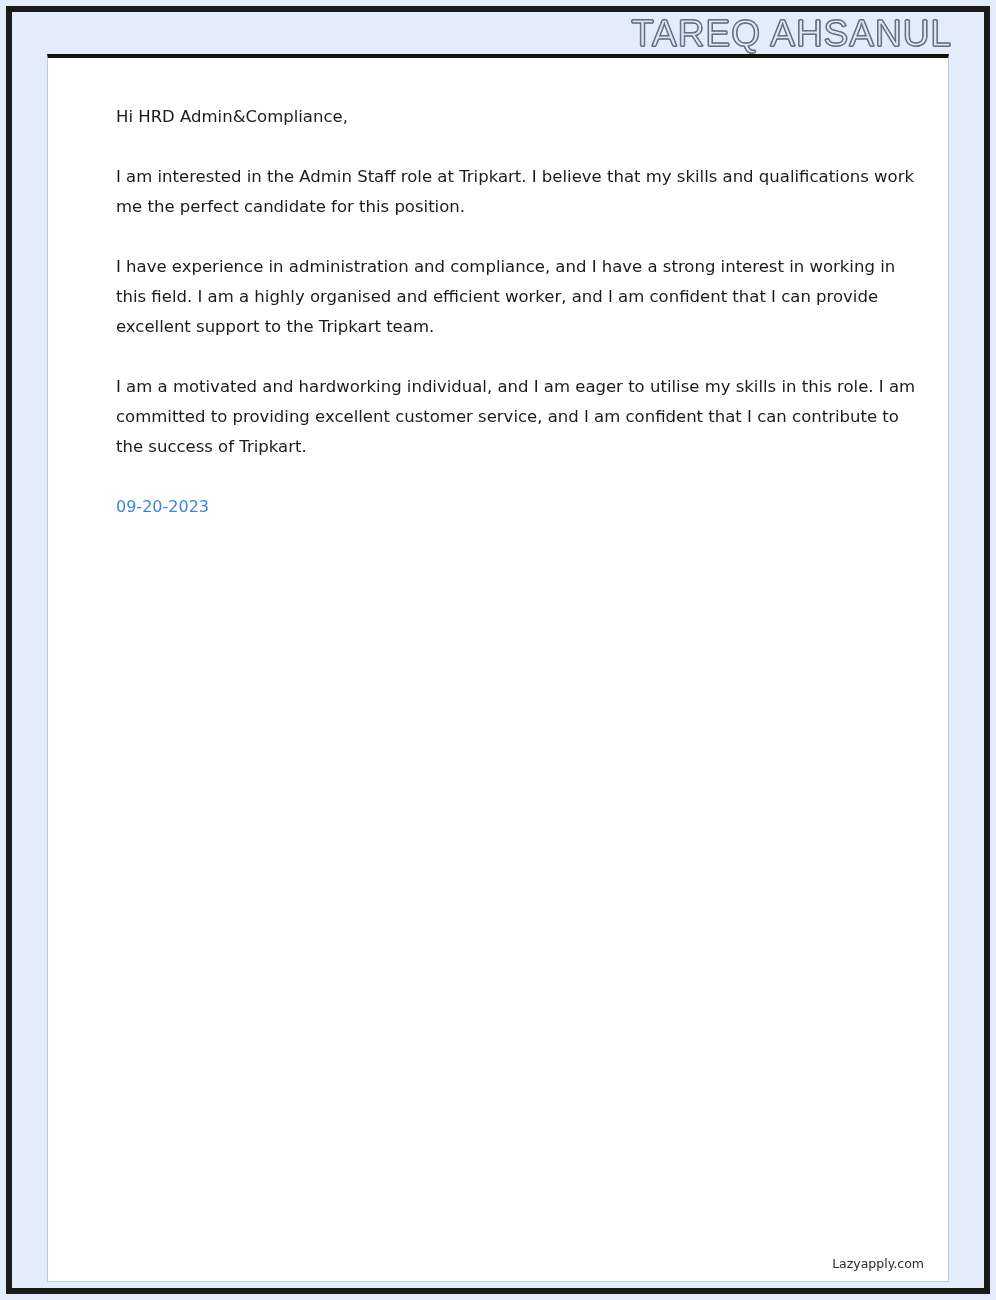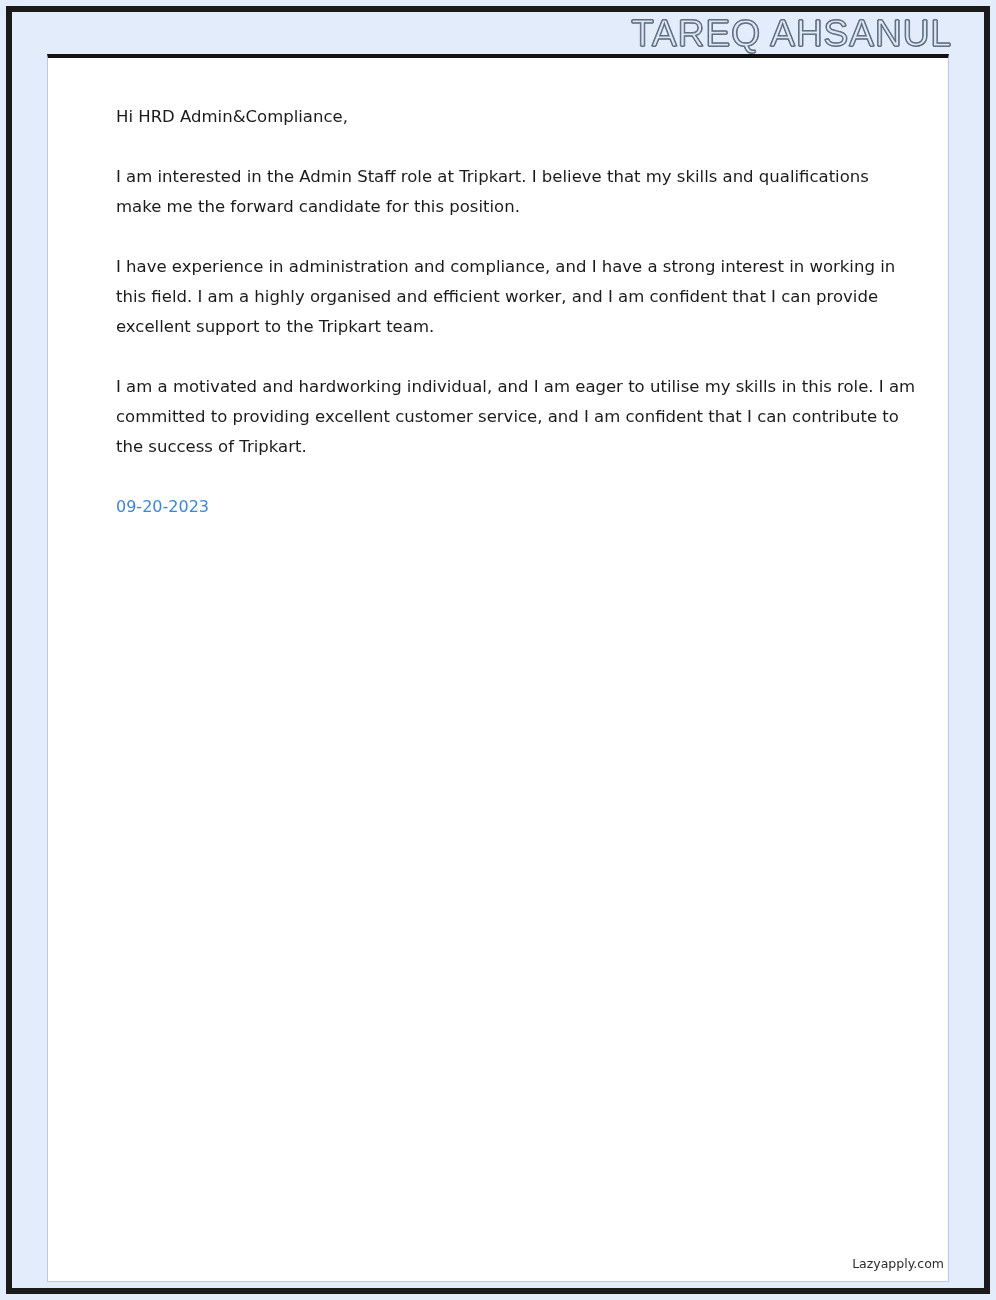--- a/index.html
+++ b/index.html
@@ -97,21 +97,21 @@
 
   .date-line {
     color: #3d85d8;
     font-size: 16px;
     line-height: 30px;
     margin: 0;
   }
 
   .footer-credit {
     position: absolute;
-    right: 4px;
+    right: 24px;
     bottom: 10px;
     font-family: "DejaVu Sans", sans-serif;
     font-size: 12.5px;
     color: #2c2c2c;
   }
 </style>
 </head>
 <body>
 
 <div class="page">
@@ -121,21 +121,21 @@
   <div class="header">
     <div class="header-name">TAREQ AHSANUL</div>
   </div>
 
   <div class="sheet">
 
     <div class="body-text">
 
       <p class="para">Hi HRD Admin&amp;Compliance,</p>
 
-      <p class="para">I am interested in the Admin Staff role at Tripkart. I believe that my skills and qualifications make me the forward candidate for this position.</p>
+      <p class="para">I am interested in the Admin Staff role at Tripkart. I believe that my skills and qualifications work me the perfect candidate for this position.</p>
 
       <p class="para">I have experience in administration and compliance, and I have a strong interest in working in this field. I am a highly organised and efficient worker, and I am confident that I can provide excellent support to the Tripkart team.</p>
 
       <p class="para">I am a motivated and hardworking individual, and I am eager to utilise my skills in this role. I am committed to providing excellent customer service, and I am confident that I can contribute to the success of Tripkart.</p>
 
 
       <p class="date-line">09-20-2023</p>
 
     </div>
 

